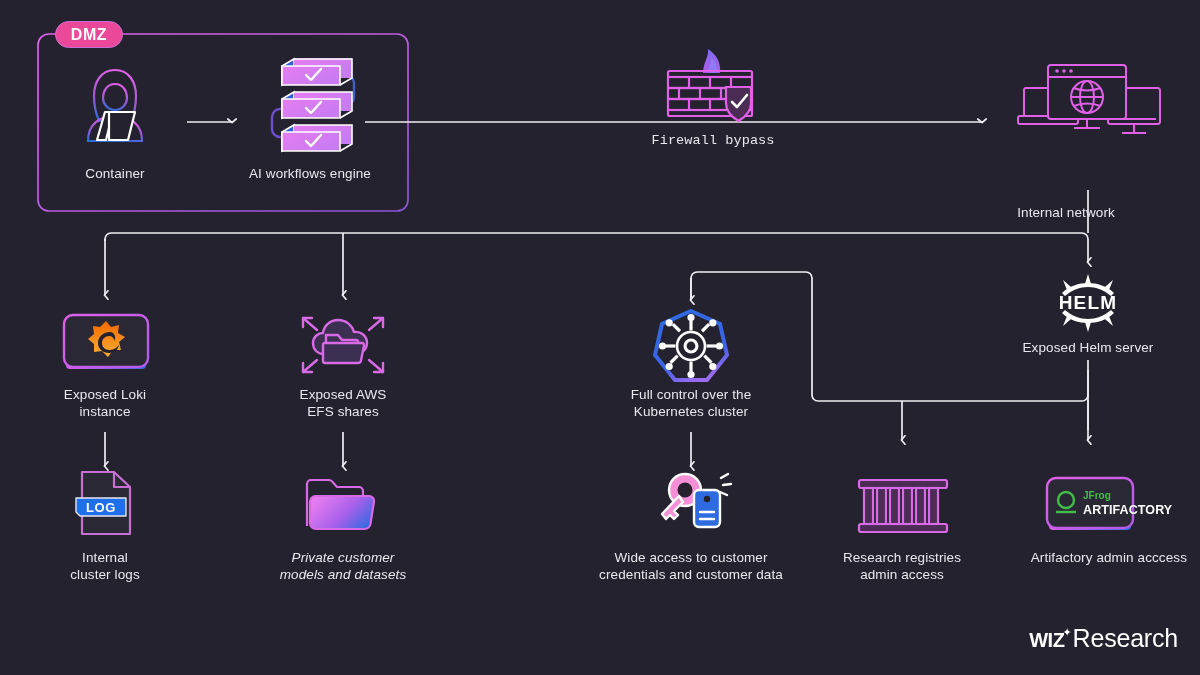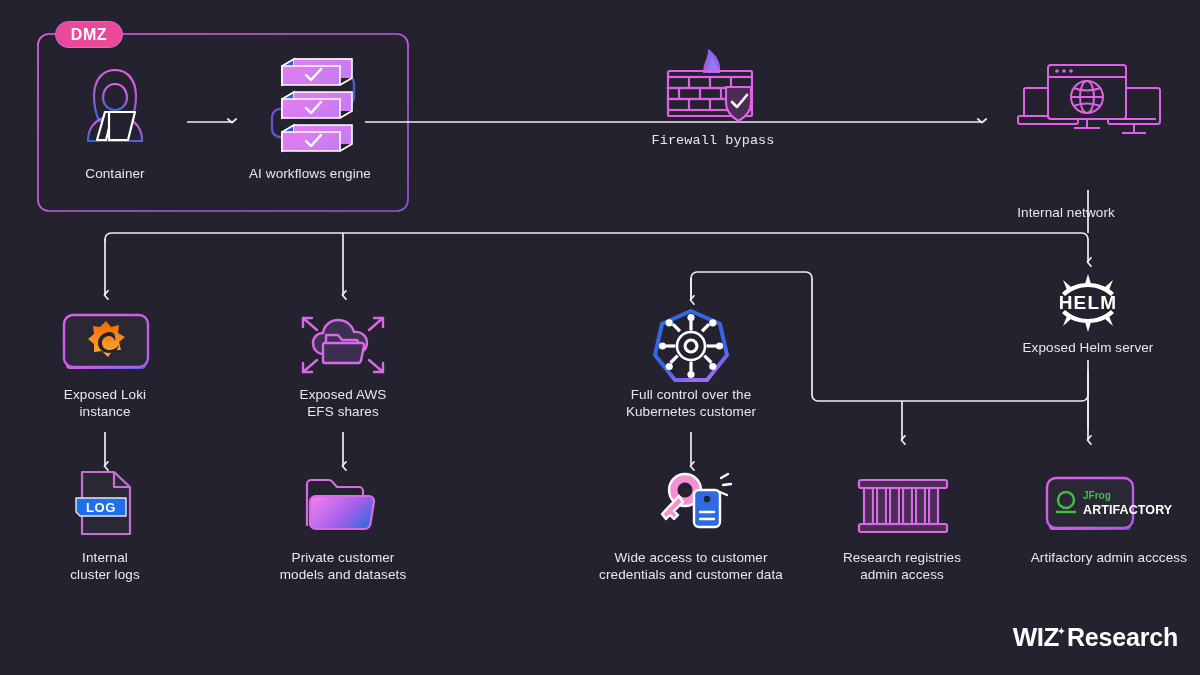--- a/index.html
+++ b/index.html
@@ -38,23 +38,23 @@
     color: #ffffff; font-size: 16px; font-weight: bold;
     letter-spacing: 0.6px;
     z-index: 5;
   }
   
   #wiz-logo {
     position: absolute; right: 22px; bottom: 22px;
     display: flex; align-items: baseline;
     color: #ffffff;
   }
-  #wiz-mark { font-size: 26px; font-weight: bold; letter-spacing: -0.5px; }
+  #wiz-mark { font-size: 20px; font-weight: bold; letter-spacing: -0.5px; }
   #wiz-sparkle { font-size: 11px; position: relative; top: -11px; left: -2px; }
-  #wiz-word { font-size: 25px; font-weight: 700; letter-spacing: -0.2px; margin-left: -1px; }
+  #wiz-word { font-size: 25px; font-weight: 400; letter-spacing: -0.2px; margin-left: -1px; }
 </style>
 </head>
 <body>
 
 <div id="stage">
 
   <svg id="wires" viewBox="0 0 1200 675">
     <defs>
       <marker id="ah" markerWidth="10" markerHeight="10" refX="5.2" refY="4" orient="auto" markerUnits="userSpaceOnUse">
         <path d="M1,1 L5.2,4.6 L9.4,1" fill="none" stroke="#efeef2" stroke-width="1.7" stroke-linecap="round" stroke-linejoin="round"></path>
@@ -301,21 +301,21 @@
           <circle cx="16.2" cy="58.5" r="3.6"></circle>
             <circle cx="59.8" cy="58.5" r="3.6"></circle>
         </g>
         <circle cx="38" cy="38" r="14" fill="none" stroke="#ffffff" stroke-width="2.6"></circle>
       </g>
       <circle cx="38" cy="38" r="5.5" fill="#24222f"></circle>
       <circle cx="38" cy="38" r="5.5" fill="none" stroke="#ffffff" stroke-width="2.2"></circle>
     </svg>
   </div>
   <div class="lbl" style="left:596px; top:387px; width:190px;">Full control over the
-Kubernetes customer</div>
+Kubernetes cluster</div>
 
   <div class="abs" style="left:1049px; top:272px;">
     <svg width="78" height="62" viewBox="0 0 78 62">
       <g fill="#ffffff">
         <path d="M39,2 l3,10 l-6,0 Z"></path>
         <path d="M39,60 l3,-10 l-6,0 Z"></path>
         <path d="M14,8 l8,7 l-4,3 Z"></path>
         <path d="M64,8 l-8,7 l4,3 Z"></path>
         <path d="M14,54 l8,-7 l-4,-3 Z"></path>
         <path d="M64,54 l-8,-7 l4,-3 Z"></path>
@@ -344,21 +344,21 @@
         <linearGradient id="gFold" x1="0" y1="0.3" x2="1" y2="0.8">
           <stop offset="0%" stop-color="#e77cf0"></stop>
             <stop offset="55%" stop-color="#a560ea"></stop>
             <stop offset="100%" stop-color="#2f6be0"></stop>
         </linearGradient>
       </defs>
       <path d="M4,50 V8 a4,4 0 0 1 4,-4 H26 a4,4 0 0 1 3,1.4 L34,11 H56 a4,4 0 0 1 4,4 V24" fill="none" stroke="#d96ae6" stroke-width="2.2" stroke-linejoin="round"></path>
       <path d="M12,20 H66 a5,5 0 0 1 5,5.6 l-3.5,22 a6,6 0 0 1 -6,5.4 H13 a6,6 0 0 1 -6,-6 V26 a6,6 0 0 1 5,-6 Z" fill="url(#gFold)" stroke="#d96ae6" stroke-width="2.2" stroke-linejoin="round"></path>
     </svg>
   </div>
-  <div class="lbl" style="left:263px; top:550px; width:160px;">Private customer
+  <div class="lbl" style="left:263px; top:550px; width:160px;font-style:italic;">Private customer
 models and datasets</div>
 
   <div class="abs" style="left:655px; top:468px;">
     <svg width="76" height="72" viewBox="0 0 76 72">
       <g stroke="#24222f" stroke-width="2.6" fill="none" stroke-linecap="round">
         <path d="M44,12 C52,6 62,10 64,16"></path>
       </g>
       <g stroke="#ffffff" stroke-width="2.4" stroke-linecap="round">
         <line x1="66" y1="10" x2="73" y2="6"></line>
         <line x1="68" y1="17" x2="76" y2="16"></line>

